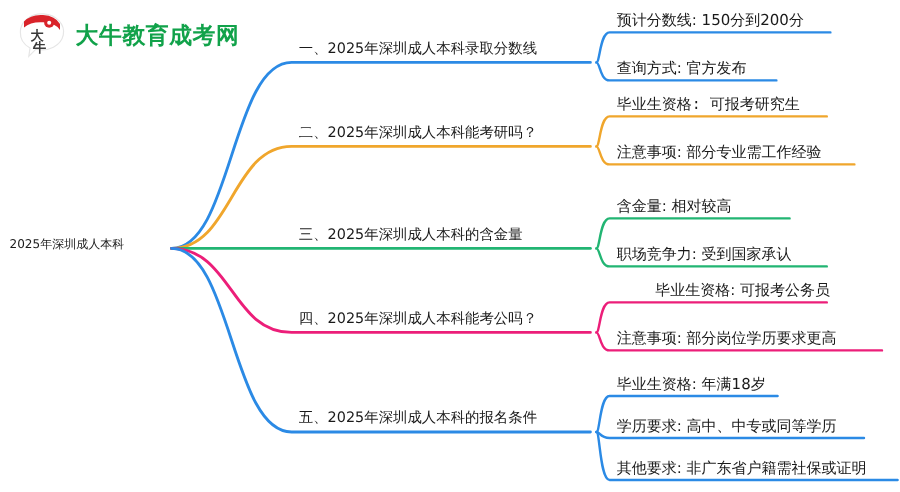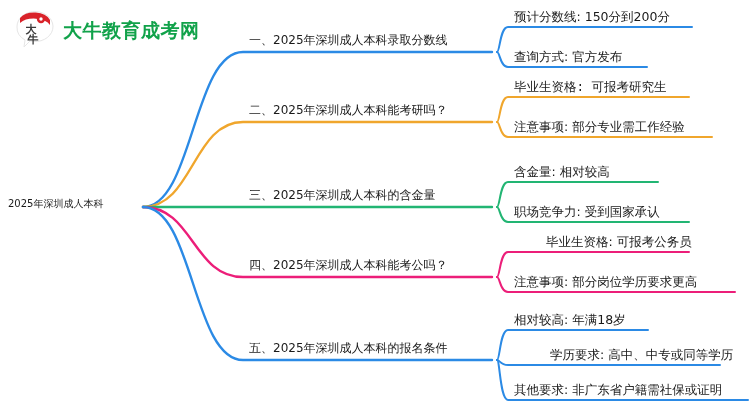--- a/index.html
+++ b/index.html
@@ -86,16 +86,16 @@
     <div class="node node-l1" style="left: 249px; top: 102px;">二、2025年深圳成人本科能考研吗？</div>
     <div class="node node-l2" style="left: 514px; top: 79px; font-family: Liberation Mono, monospace;">毕业生资格: 可报考研究生</div>
     <div class="node node-l2" style="left: 514px; top: 119px;">注意事项: 部分专业需工作经验</div>
     <div class="node node-l1" style="left: 249px; top: 187px;">三、2025年深圳成人本科的含金量</div>
     <div class="node node-l2" style="left: 514px; top: 164px;">含金量: 相对较高</div>
     <div class="node node-l2" style="left: 514px; top: 204px;">职场竞争力: 受到国家承认</div>
     <div class="node node-l1" style="left: 249px; top: 257px;">四、2025年深圳成人本科能考公吗？</div>
     <div class="node node-l2" style="left: 514px; top: 234px; margin-left: 32px;">毕业生资格: 可报考公务员</div>
     <div class="node node-l2" style="left: 514px; top: 274px;">注意事项: 部分岗位学历要求更高</div>
     <div class="node node-l1" style="left: 249px; top: 340px;">五、2025年深圳成人本科的报名条件</div>
-    <div class="node node-l2" style="left: 514px; top: 312px;">相对较高: 年满18岁</div>
-    <div class="node node-l2" style="left: 514px; top: 347px; margin-left: 36px;">学历要求: 高中、中专或同等学历</div>
+    <div class="node node-l2" style="left: 514px; top: 312px;">毕业生资格: 年满18岁</div>
+    <div class="node node-l2" style="left: 514px; top: 347px;">学历要求: 高中、中专或同等学历</div>
     <div class="node node-l2" style="left: 514px; top: 382px;">其他要求: 非广东省户籍需社保或证明</div>
   </div>
 
 </body></html>

